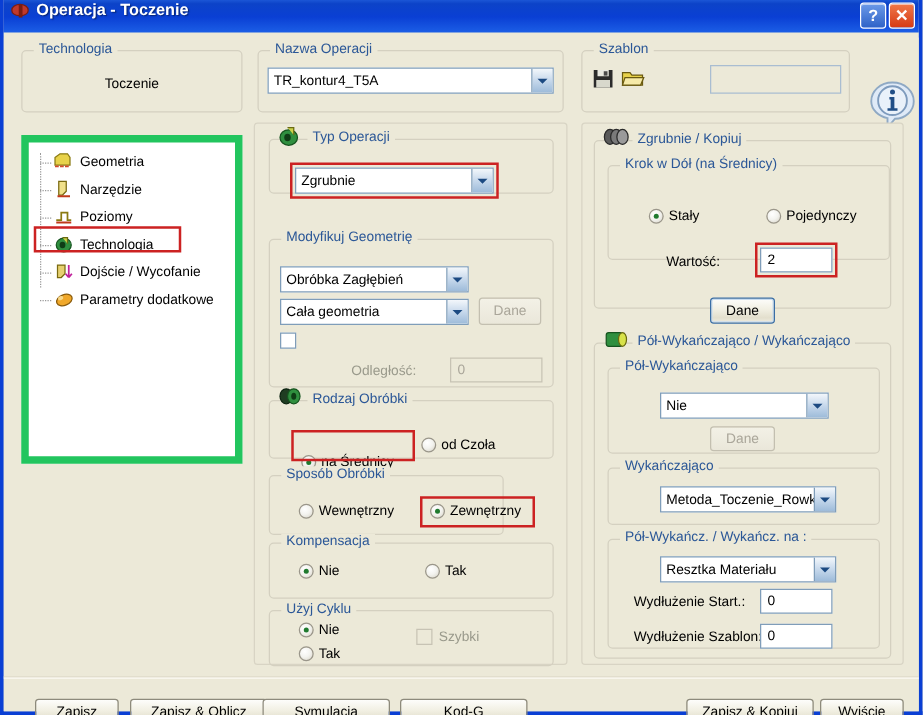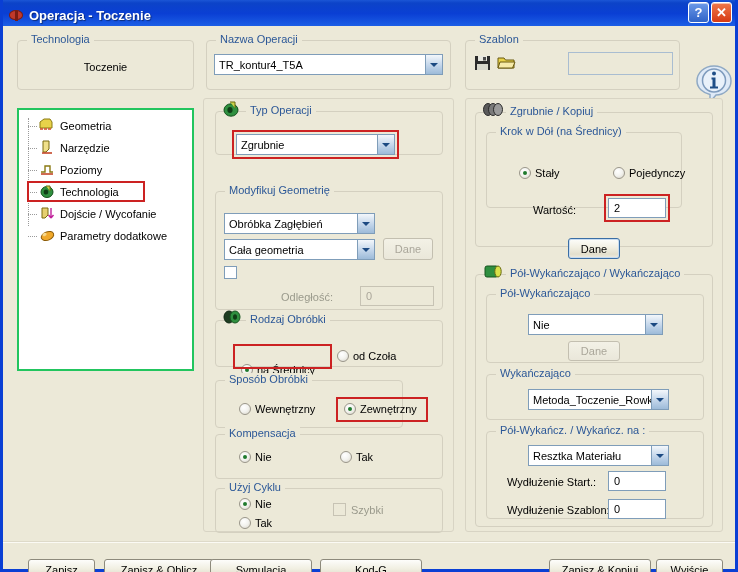--- a/index.html
+++ b/index.html
@@ -16,21 +16,21 @@
     width: 738px; height: 572px;
     background: #ece9d8;
     border: 3px solid #0a3fd4;
     border-top: none;
   }
 
   
   .titlebar {
     height: 30px;
     background: linear-gradient(180deg,#1b56d6 0%,#0c43c8 10%,#0a3fd4 45%,#1e62e8 92%,#0a3fd4 100%);
-    display: flex; align-items: center;
+    display: flex; 
     padding: 0 3px 0 5px;
     position: relative;
   }
   .title-icon {
     width: 16px; height: 16px; margin-right: 5px;
     position: relative; flex: none;
   }
   .title-icon .bug {
     position: absolute; left: 1px; top: 3px;
     width: 14px; height: 10px;
@@ -165,21 +165,21 @@
   .hl {
     position: absolute;
     border: 2px solid #cc2222;
     pointer-events: none;
   }
 
   
   .tree {
     position: absolute;
     background: #fff;
-    border: 2px solid #22c55e;
+    border: 6px solid #22c55e;
   }
   .tnode { position: absolute; display: flex; align-items: center; gap: 4px; font-size: 11px; }
   .tnode .tico { width: 17px; height: 15px; position: relative; flex: none; }
   .tdash {
     position: absolute; left: 9px; width: 9px;
     border-top: 1px dotted #9a9a9a;
   }
   .tvert { position: absolute; left: 9px; width: 0; border-left: 1px dotted #9a9a9a; }
 
   
@@ -428,21 +428,21 @@
       <span class="gb-ico">
         <svg class="ico-svg" width="22" height="17" viewBox="0 0 22 17">
           <ellipse cx="6" cy="8.5" rx="4.5" ry="6" fill="#5a5a5a" stroke="#2b2b2b" stroke-width="1"></ellipse>
           <ellipse cx="11" cy="8.5" rx="4.5" ry="6" fill="#7a7a7a" stroke="#2b2b2b" stroke-width="1"></ellipse>
           <ellipse cx="16" cy="8.5" rx="4.5" ry="6" fill="#9a9a9a" stroke="#2b2b2b" stroke-width="1"></ellipse>
         </svg>
       </span>
       <div class="gb-title withicon">Zgrubnie / Kopiuj</div>
     </div>
 
-    <div class="gb" style="left:483px; top:106px; width:196px; height:76px;">
+    <div class="gb" style="left:483px; top:106px; width:226px; height:76px;">
       <div class="gb-title">Krok w Dół (na Średnicy)</div>
     </div>
     <div class="radio on" style="left:516px; top:141px;">
       <span class="dot"></span>
       <span class="lbl">Stały</span>
     </div>
     <div class="radio" style="left:610px; top:141px;">
       <span class="dot"></span>
       <span class="lbl">Pojedynczy</span>
     </div>

